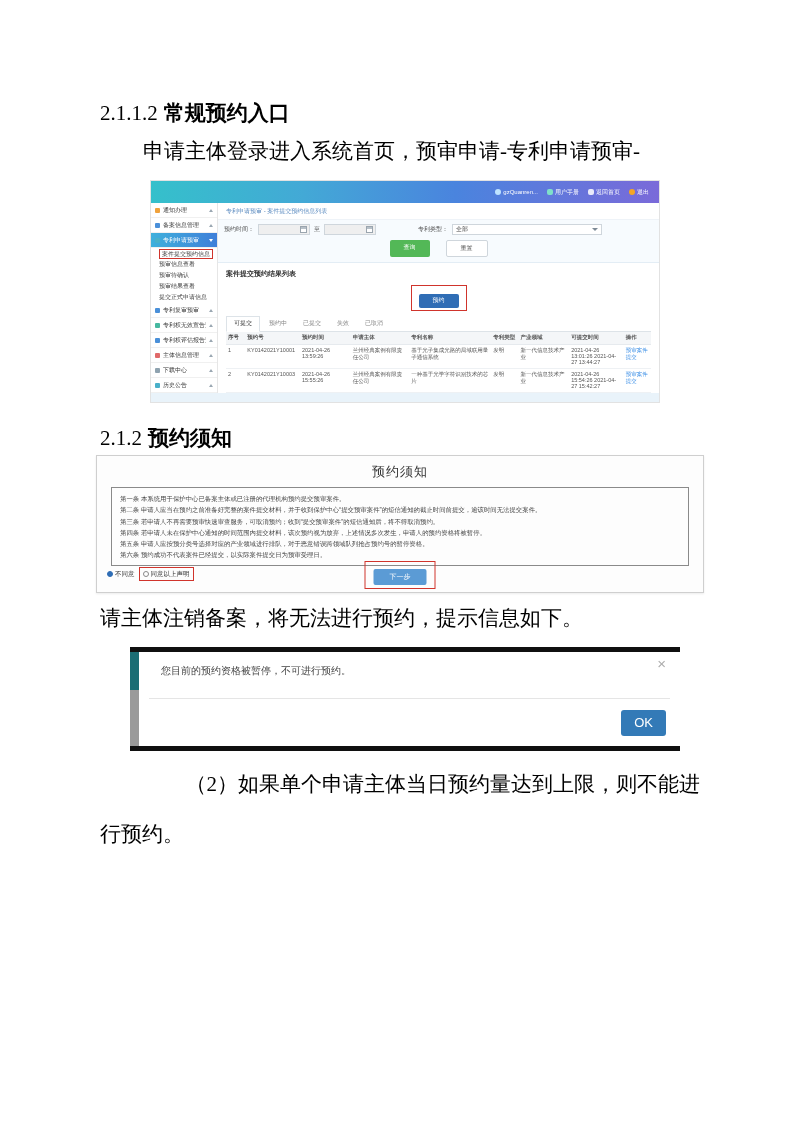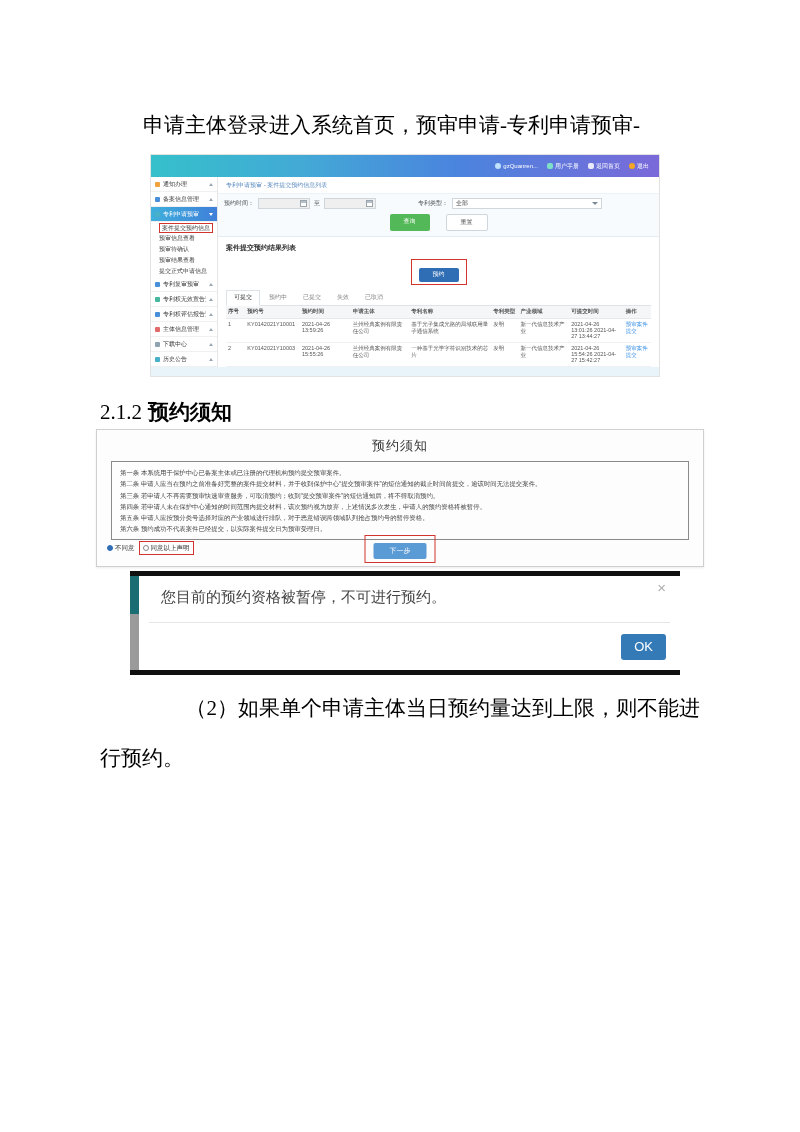--- a/index.html
+++ b/index.html
@@ -94,31 +94,34 @@
   
   .shot3{width:550px;height:104px;margin:4px 0 0 30px;position:relative;
          font-family:"Liberation Sans",sans-serif;}
   .a-top,.a-bottom{position:absolute;left:0;right:0;height:5px;background:#101010;}
   .a-top{top:0;}.a-bottom{bottom:0;}
   .a-mid{position:absolute;top:5px;bottom:5px;left:0;right:0;display:flex;}
   .a-left{width:9px;display:flex;flex-direction:column;}
   .a-teal{height:38px;background:#1b6d74;}
   .a-gray{flex:1;background:#9a9a9a;}
   .a-dialog{flex:1;background:#fff;position:relative;border-radius:0 0 0 6px;}
-  .a-msg{position:absolute;top:12px;left:22px;font-size:15px;color:#444;font-weight:500;white-space:nowrap;}
+  .a-msg{position:absolute;top:12px;left:22px;font-size:10px;color:#444;font-weight:500;white-space:nowrap;}
   .a-close{position:absolute;top:4px;right:14px;font-size:15px;color:#adadad;line-height:15px;}
   .a-divider{position:absolute;top:46px;left:10px;right:10px;height:1px;background:#e5e5e5;}
   .a-ok{position:absolute;right:14px;bottom:10px;background:#337ab7;color:#fff;font-size:13px;
         padding:6px 13px;border-radius:3px;line-height:14px;}
 </style>
 </head>
 <body>
 
 <div class="page">
 
+  <div class="doc-h">
+    <span class="num">2.1.1.2</span><span class="ttl">常规预约入口</span>
+  </div>
   <div class="doc-line indent">申请主体登录进入系统首页，预审申请-专利申请预审-</div>
 
   <div class="shot1">
     <div class="s1-top">
       <span class="tb-item">
         <span class="tb-ico user"></span>
         <span>gzQuanren...</span>
       </span>
       <span class="tb-item">
         <span class="tb-ico book"></span>
@@ -301,20 +304,21 @@
           <span class="rdot empty"></span>
           <span>同意以上声明</span>
         </span>
       </span>
       <span class="nextwrap">
         <span class="btn-next">下一步</span>
       </span>
     </div>
   </div>
 
+  <div class="doc-line">请主体注销备案，将无法进行预约，提示信息如下。</div>
 
   <div class="shot3">
     <div class="a-top"></div>
     <div class="a-mid">
       <div class="a-left">
         <div class="a-teal"></div>
         <div class="a-gray"></div>
       </div>
       <div class="a-dialog">
         <span class="a-close">×</span>

